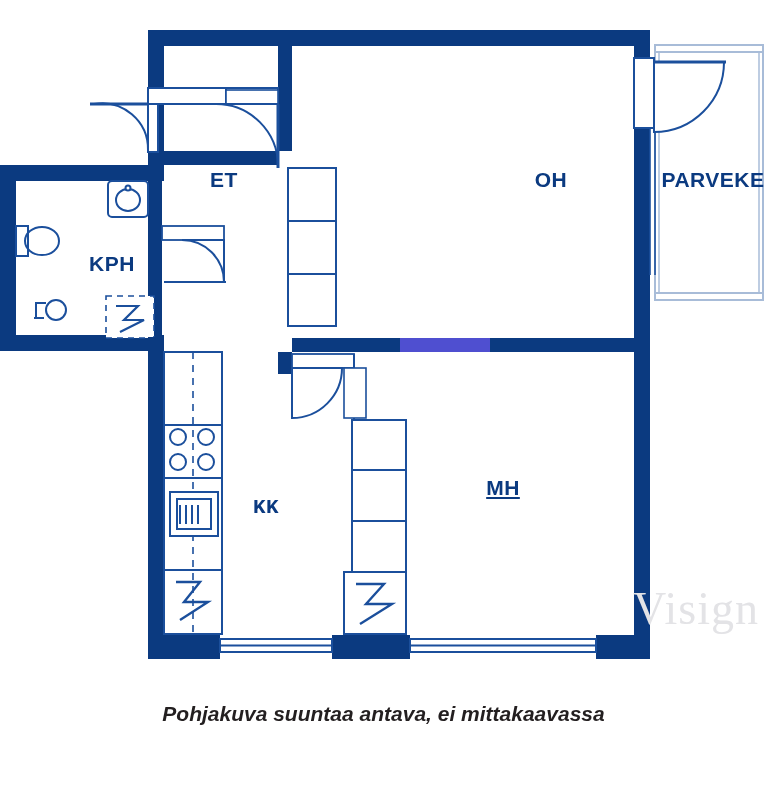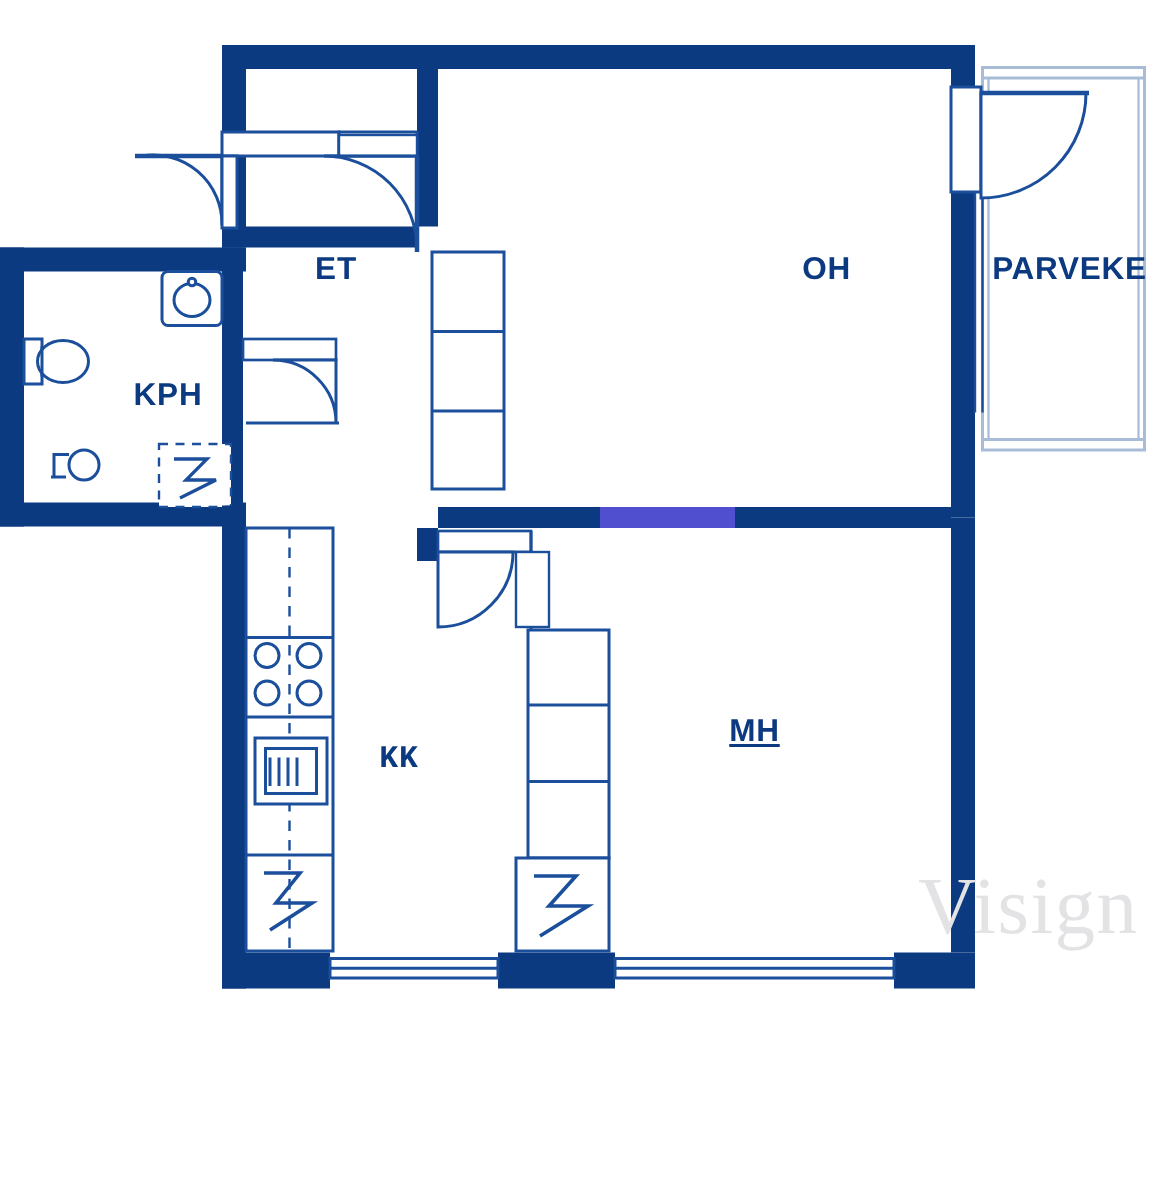--- a/index.html
+++ b/index.html
@@ -41,21 +41,21 @@
     font-weight: bold;
     font-size: 21px;
     color: #231f20;
     white-space: nowrap;
   }
   #watermark {
     position: absolute;
     right: 8px;
     bottom: 8px;
     font-family: "Liberation Serif", serif;
-    font-size: 54px;
+    font-size: 46px;
     color: #e3e3e6;
     letter-spacing: 1px;
     user-select: none;
   }
 </style>
 </head>
 <body>
 
 <div id="stage">
 
@@ -241,15 +241,16 @@
 
   </svg>
 
   <div class="room-label" style="left:224px; top:180px;">ET</div>
   <div class="room-label" style="left:503px; top:180px;margin-left:48px;">OH</div>
   <div class="room-label" style="left:713px; top:180px;">PARVEKE</div>
   <div class="room-label" style="left:112px; top:264px;">KPH</div>
   <div class="room-label" style="left:266px; top:507px;font-family:Liberation Mono, monospace;">KK</div>
   <div class="room-label" style="left:503px; top:488px;text-decoration:underline;">MH</div>
 
+  <div id="caption">Pohjakuva suuntaa antava, ei mittakaavassa</div>
   <div id="watermark">Visign</div>
 
 </div>
 
 </body></html>

